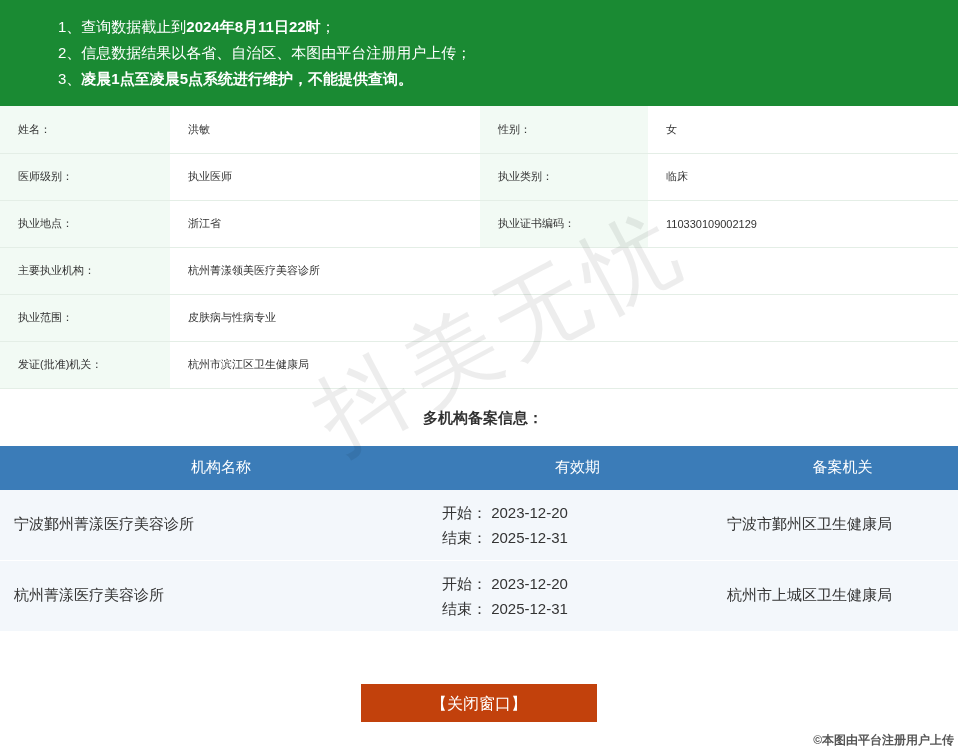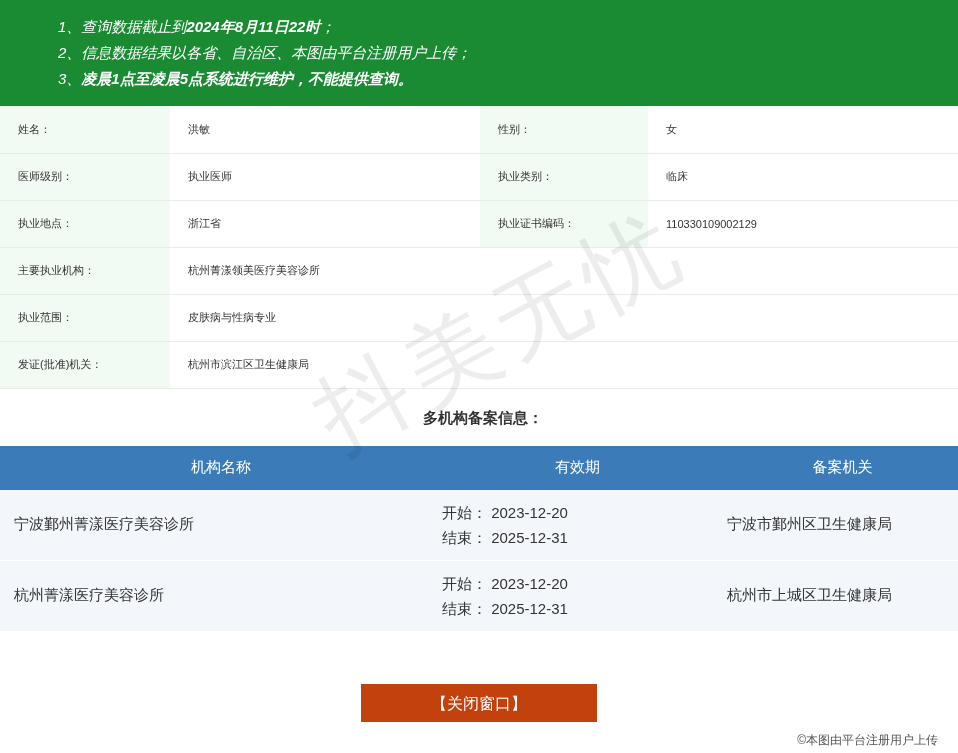--- a/index.html
+++ b/index.html
@@ -15,21 +15,20 @@
     position: relative;
     overflow: hidden;
   }
 
   
   .notice {
     background: #1a8a33;
     color: #ffffff;
     padding: 14px 6px 14px 10px;
     box-sizing: border-box;
-    font-style: italic;
   }
   .notice-line {
     font-size: 15px;
     line-height: 26px;
     padding-left: 48px;
     white-space: nowrap;
   }
   .notice-line .b {
     font-weight: bold;
   }
@@ -135,25 +134,26 @@
     color: rgba(0, 0, 0, 0.07);
     font-family: "Liberation Serif", serif;
     transform: rotate(-28deg);
     pointer-events: none;
     letter-spacing: 8px;
     white-space: nowrap;
     user-select: none;
   }
   .corner-mark {
     position: absolute;
-    right: 20px;
+    right: 4px;
     bottom: 4px;
     font-size: 12px;
     color: #555;
     white-space: nowrap;
+    font-weight: bold;
   }
 </style>
 </head>
 <body>
 
 <div class="notice">
   <div class="notice-line">
     <span>1、</span><span>查询数据截止到</span><span class="b">2024年8月11日22时</span><span>；</span>
   </div>
   <div class="notice-line">

